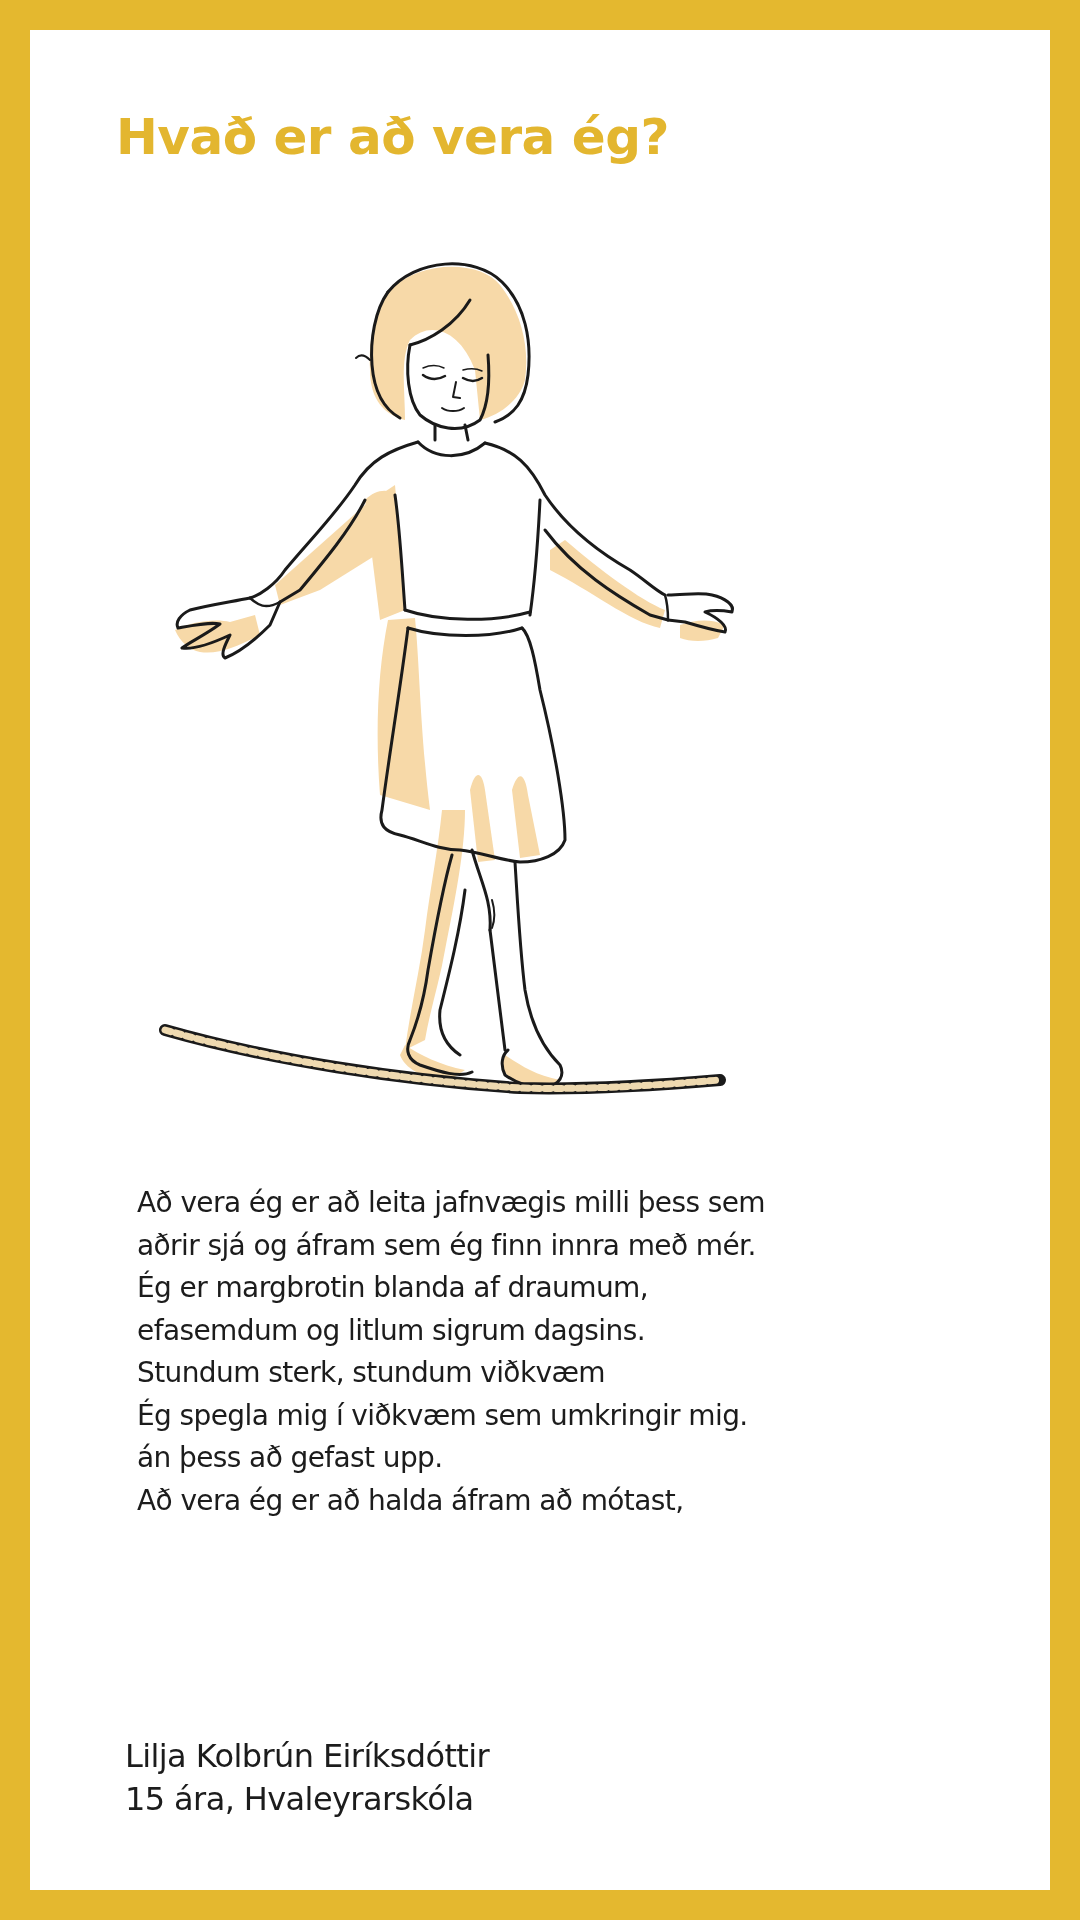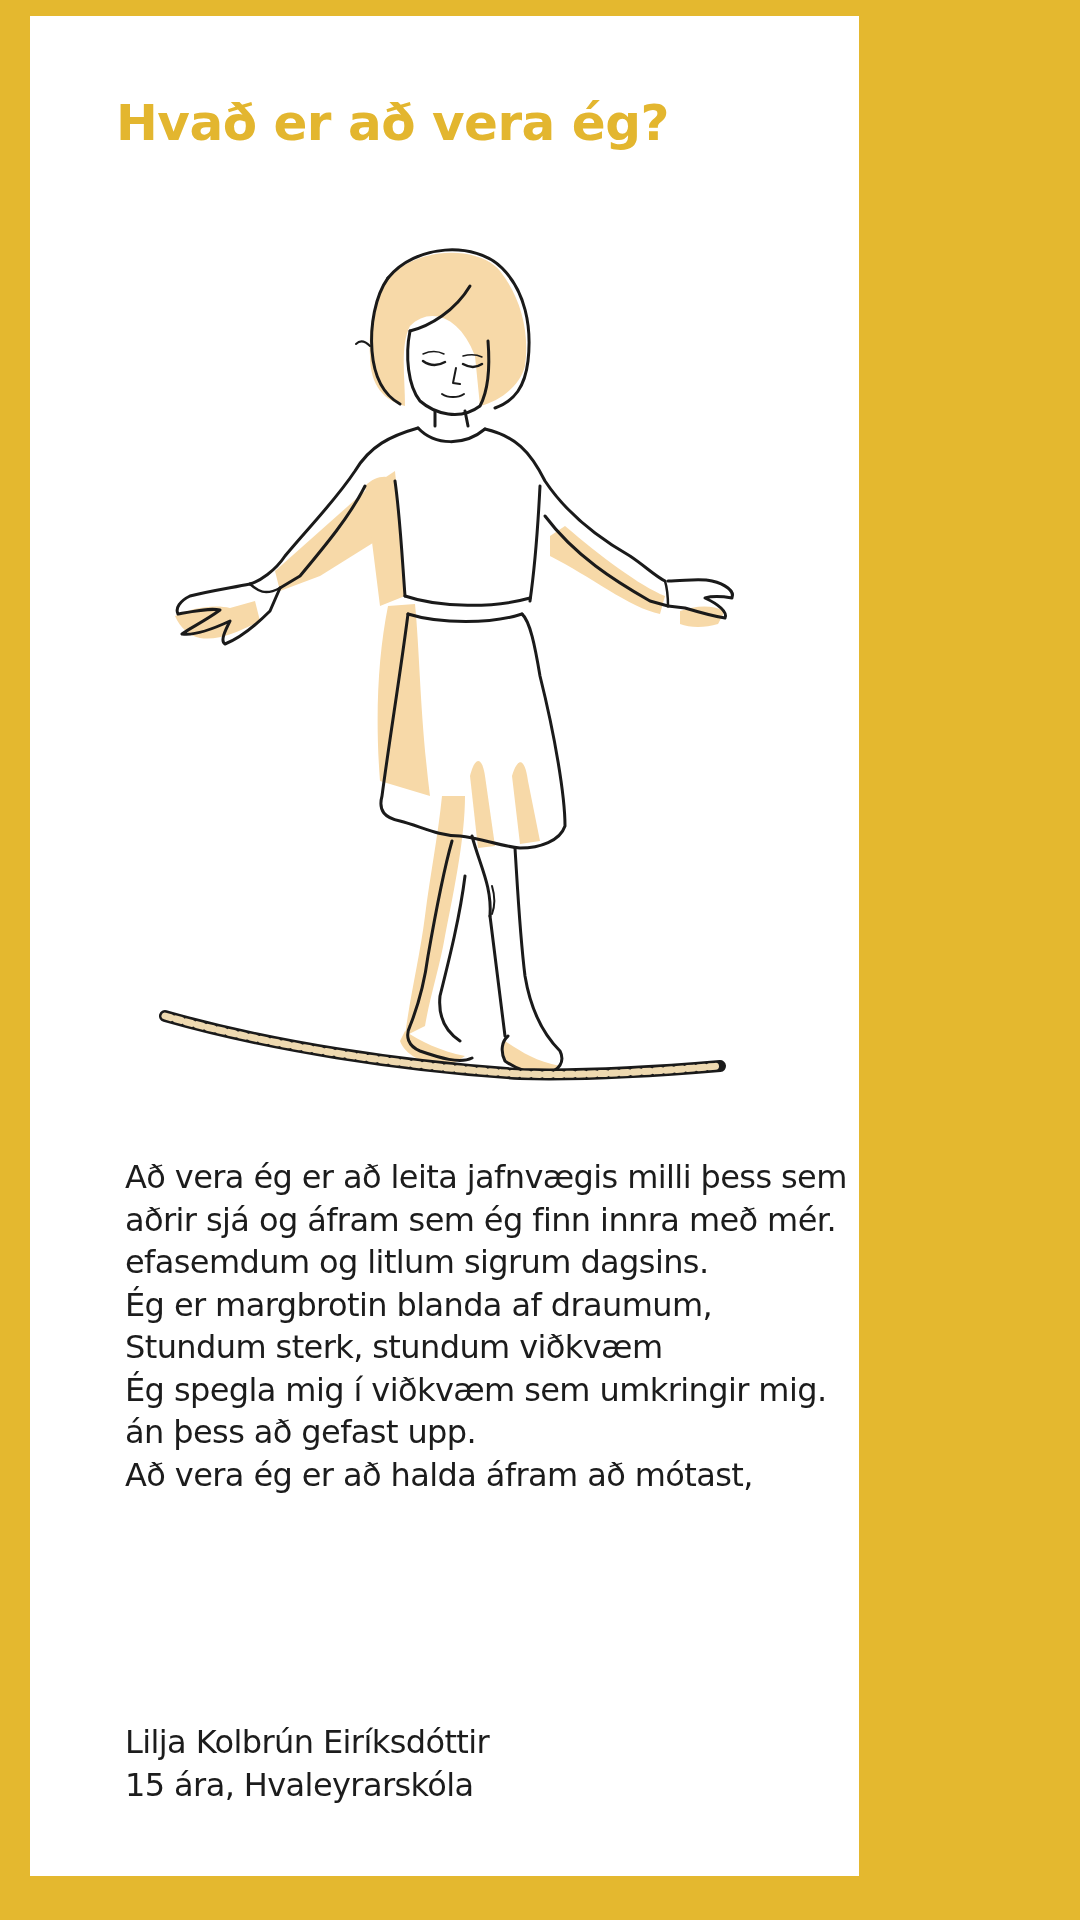--- a/index.html
+++ b/index.html
@@ -5,45 +5,45 @@
   html, body { margin: 0; padding: 0; }
   body {
     width: 1080px; height: 1920px;
     background: #E4B82F;
     position: relative;
     overflow: hidden;
     font-family: "DejaVu Sans", "Liberation Sans", sans-serif;
   }
   .card {
     position: absolute;
-    left: 30px; top: 16px;
-    width: 829px; height: 1860px;
+    left: 30px; top: 30px;
+    width: 1020px; height: 1860px;
     background: #ffffff;
   }
   .title {
     position: absolute;
     left: 86px; top: 78px;
     margin: 0;
     font-size: 50px;
     font-weight: bold;
     letter-spacing: -0.5px;
     color: #E3B62F;
     white-space: nowrap;
   }
   .illustration {
     position: absolute;
     left: 90px; top: 220px;
     width: 680px; height: 850px;
   }
   .poem {
     position: absolute;
     left: 95px; top: 1140px;
-    margin: 0; padding: 0;
+    margin: 12px; padding: 0;
     list-style: none;
-    font-size: 32px;
+    font-size: 28px;
     line-height: 42.5px;
     color: #1c1c1c;
     letter-spacing: -0.6px;
   }
   .poem li { white-space: nowrap; }
   .byline {
     position: absolute;
     left: 95px; top: 1705px;
     font-size: 32px;
     line-height: 42.5px;
@@ -139,22 +139,22 @@
 
     <g fill="none" stroke-linecap="round">
       <path d="M45 780 C150 810 280 830 400 838 C470 840 540 835 600 830" stroke="#1A1A1A" stroke-width="12"></path>
       <path d="M45 780 C150 810 280 830 400 838 C470 840 540 835 600 830" stroke="#EED9B0" stroke-width="7" stroke-dasharray="6 5"></path>
     </g>
   </svg>
 
   <ul class="poem">
     <li>Að vera ég er að leita jafnvægis milli þess sem</li>
     <li>aðrir sjá og áfram sem ég finn innra með mér.</li>
+    <li>Ég er margbrotin blanda af draumum,</li>
     <li>efasemdum og litlum sigrum dagsins.</li>
-    <li>Ég er margbrotin blanda af draumum,</li>
     <li>Stundum sterk, stundum viðkvæm</li>
     <li>Ég spegla mig í viðkvæm sem umkringir mig.</li>
     <li>án þess að gefast upp.</li>
     <li>Að vera ég er að halda áfram að mótast,</li>
   </ul>
 
   <div class="byline">
     <div>Lilja Kolbrún Eiríksdóttir</div>
     <div>15 ára, Hvaleyrarskóla</div>
   </div>

